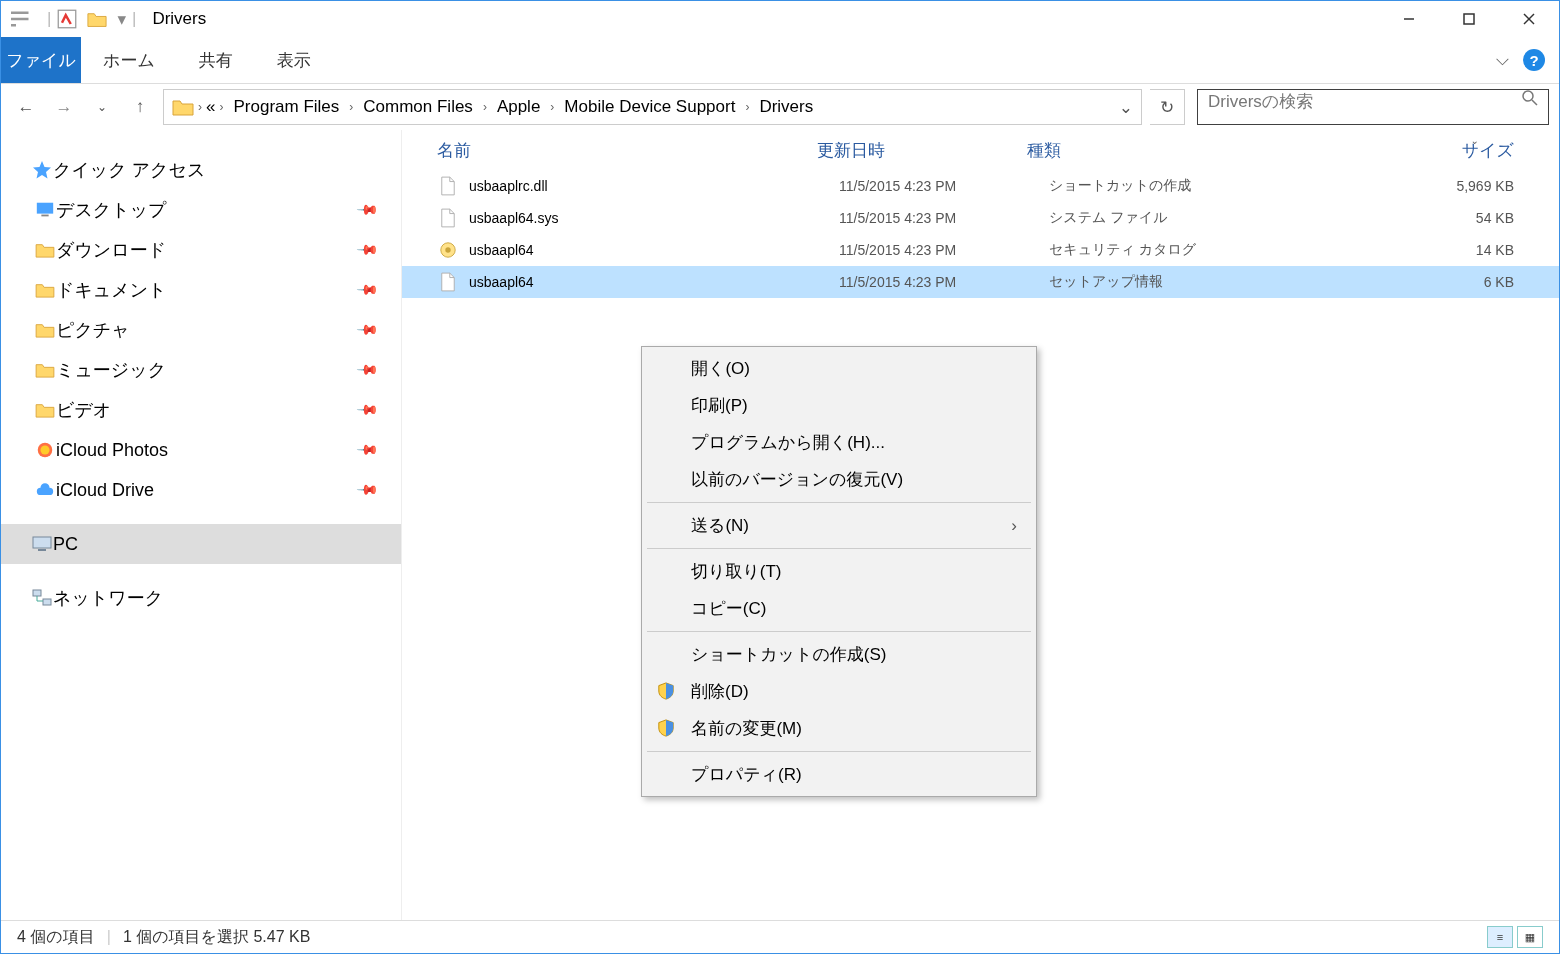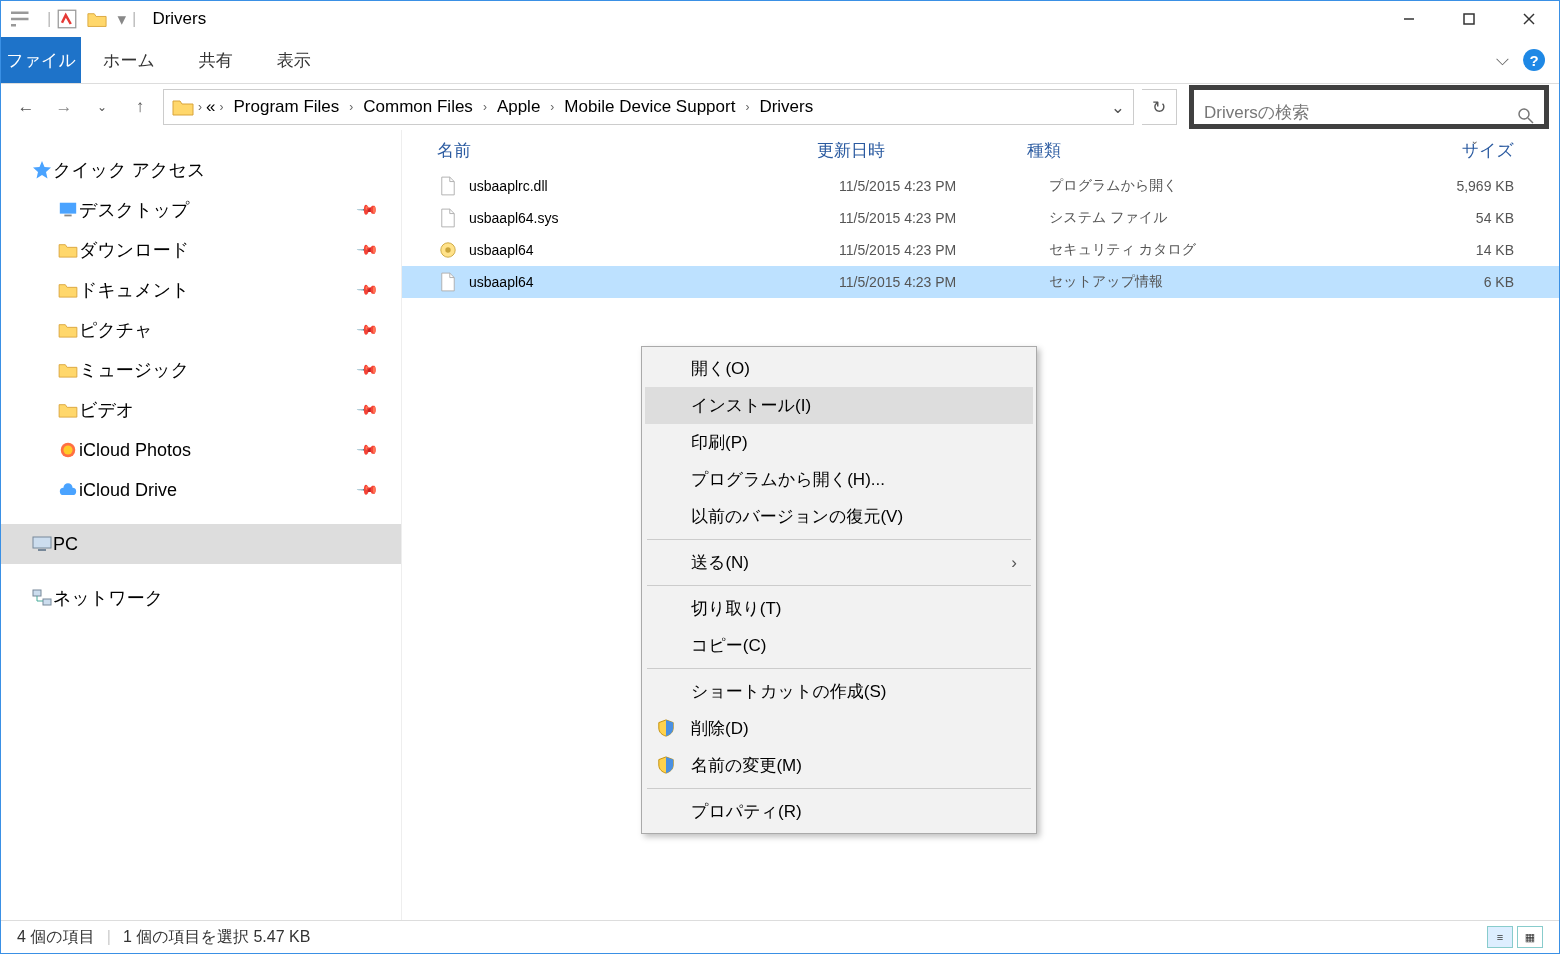--- a/index.html
+++ b/index.html
@@ -18,26 +18,26 @@
 .navrow{height:46px;display:flex;align-items:center;padding:0 10px;gap:8px}
 .navarrow{width:30px;height:30px;display:flex;align-items:center;justify-content:center;color:#888}
 .navarrow.en{color:#555}
 .folder-ic{width:22px;height:18px;display:inline-block}
 .folder-ic svg{width:22px;height:18px}
 .addr{flex:1;height:34px;border:1px solid #ccc;display:flex;align-items:center;padding:0 8px;gap:4px}
 .addr .crumb{padding:2px 6px}
 .addr .chev{color:#666;font-size:12px}
 .addr .drop{margin-left:auto;color:#555}
 .refresh{height:34px;width:34px;border:1px solid #ccc;border-left:none;display:flex;align-items:center;justify-content:center;color:#555}
-.search{width:330px;height:34px;border:5px solid #404040;margin-left:4px;display:flex;align-items:flex-end;padding:0 10px;color:#777}
+.search{width:330px;height:34px;border:1px solid #404040;margin-left:4px;display:flex;align-items:flex-start;padding:0 10px;color:#777}
 .search span{flex:1}
 .body{flex:1;display:flex;min-height:0}
 .side{width:400px;border-right:1px solid #eee;padding-top:20px}
 .side .item{height:40px;display:flex;align-items:center;padding-left:30px;gap:0;font-size:18px}
-.side .item.l2{padding-left:56px}
+.side .item.l2{padding-left:33px}
 .side .item.sel{background:#ddd}
 .side .pin{margin-left:auto;margin-right:25px;color:#888;font-size:14px;transform:rotate(45deg)}
 .side .ic{width:22px;height:22px;display:flex;align-items:center;justify-content:center}
 .content{flex:1;display:flex;flex-direction:column}
 .cols{height:40px;display:flex;align-items:center;color:#2a5aa0;font-size:17px;padding-left:35px}
 .cols .c-name{width:380px}
 .cols .c-date{width:210px}
 .cols .c-type{width:305px}
 .cols .c-size{flex:1;text-align:right;padding-right:45px;position:relative}
 .cols .c-size .sortarr{position:absolute;right:80px;top:-4px;font-size:10px;color:#666}
@@ -273,21 +273,21 @@
       <div class="rows" id="rows">
           <div class="row">
             <span class="ic">
               <svg viewBox="0 0 18 22" width="16" height="20">
                 <path d="M2 1 h9 l5 5 v15 H2 z" fill="#fff" stroke="#aaa"></path>
                 <path d="M11 1 v5 h5" fill="none" stroke="#aaa"></path>
               </svg>
             </span>
             <span class="c-name">usbaaplrc.dll</span>
             <span class="c-date">11/5/2015 4:23 PM</span>
-            <span class="c-type">プログラムから開く</span>
+            <span class="c-type">ショートカットの作成</span>
             <span class="c-size">5,969 KB</span>
           </div>
           <div class="row">
             <span class="ic">
               <svg viewBox="0 0 18 22" width="16" height="20">
                 <path d="M2 1 h9 l5 5 v15 H2 z" fill="#fff" stroke="#aaa"></path>
                 <path d="M11 1 v5 h5" fill="none" stroke="#aaa"></path>
               </svg>
             </span>
             <span class="c-name">usbaapl64.sys</span>
@@ -330,23 +330,20 @@
     <div class="vbtns">
       <div class="vbtn" style="background:#def">≡</div>
       <div class="vbtn">▦</div>
     </div>
   </div>
 
   <div class="ctx" id="ctx">
       <div class="mi">
         <span>開く(O)</span>
       </div>
-      <div class="mi hov">
-        <span>インストール(I)</span>
-      </div>
       <div class="mi">
         <span>印刷(P)</span>
       </div>
       <div class="mi">
         <span>プログラムから開く(H)...</span>
       </div>
       <div class="mi">
         <span>以前のバージョンの復元(V)</span>
       </div>
       <div class="sep"></div>

